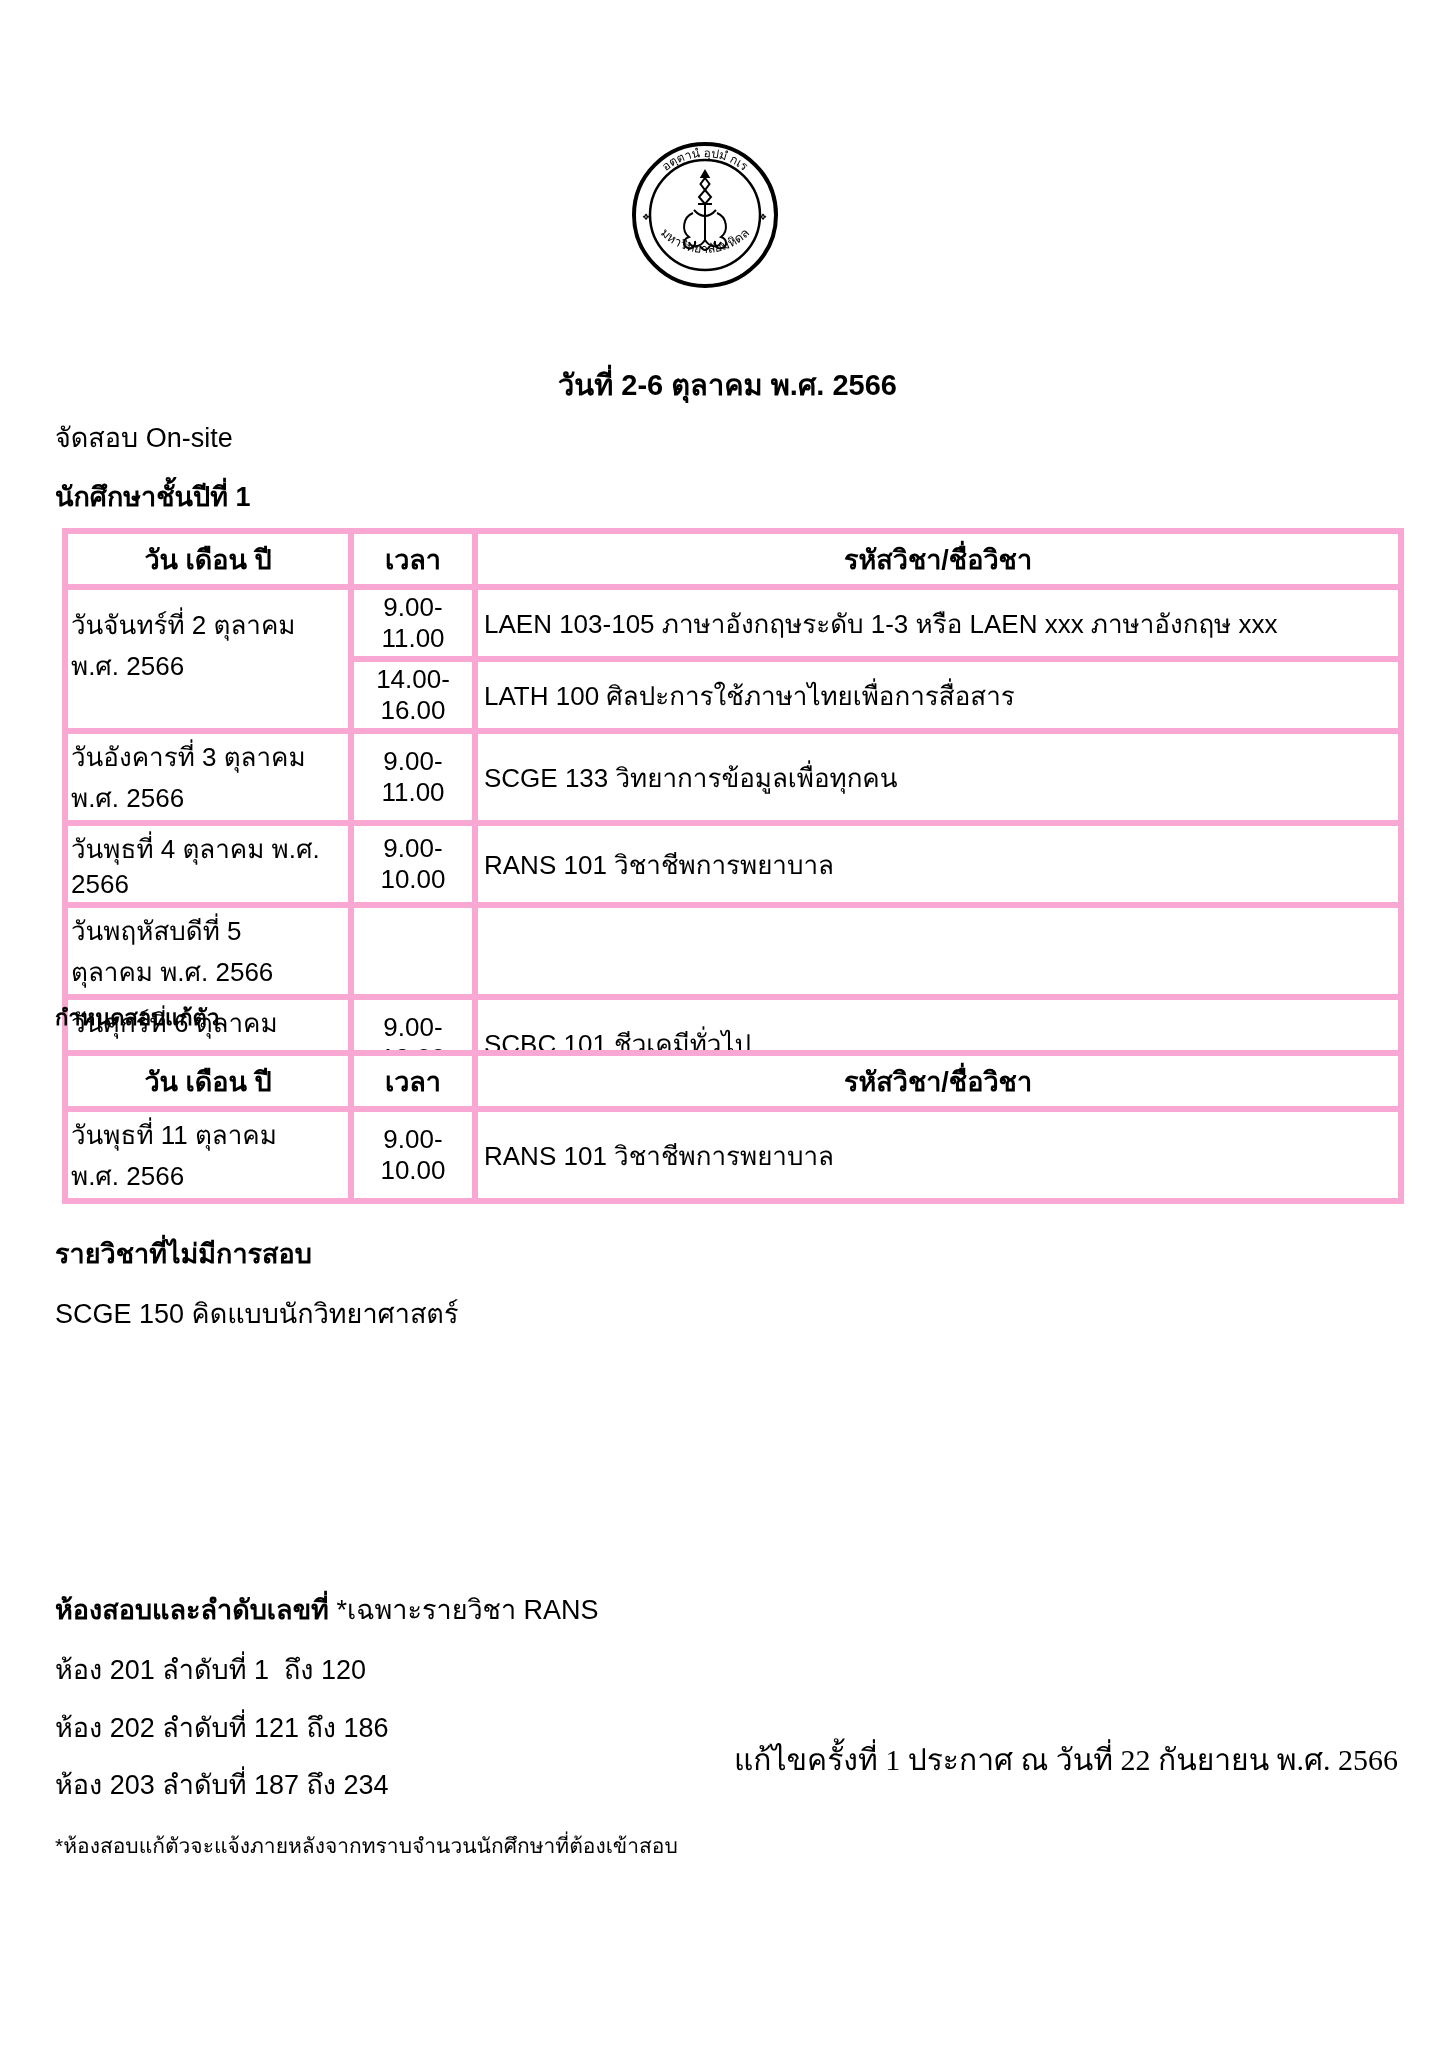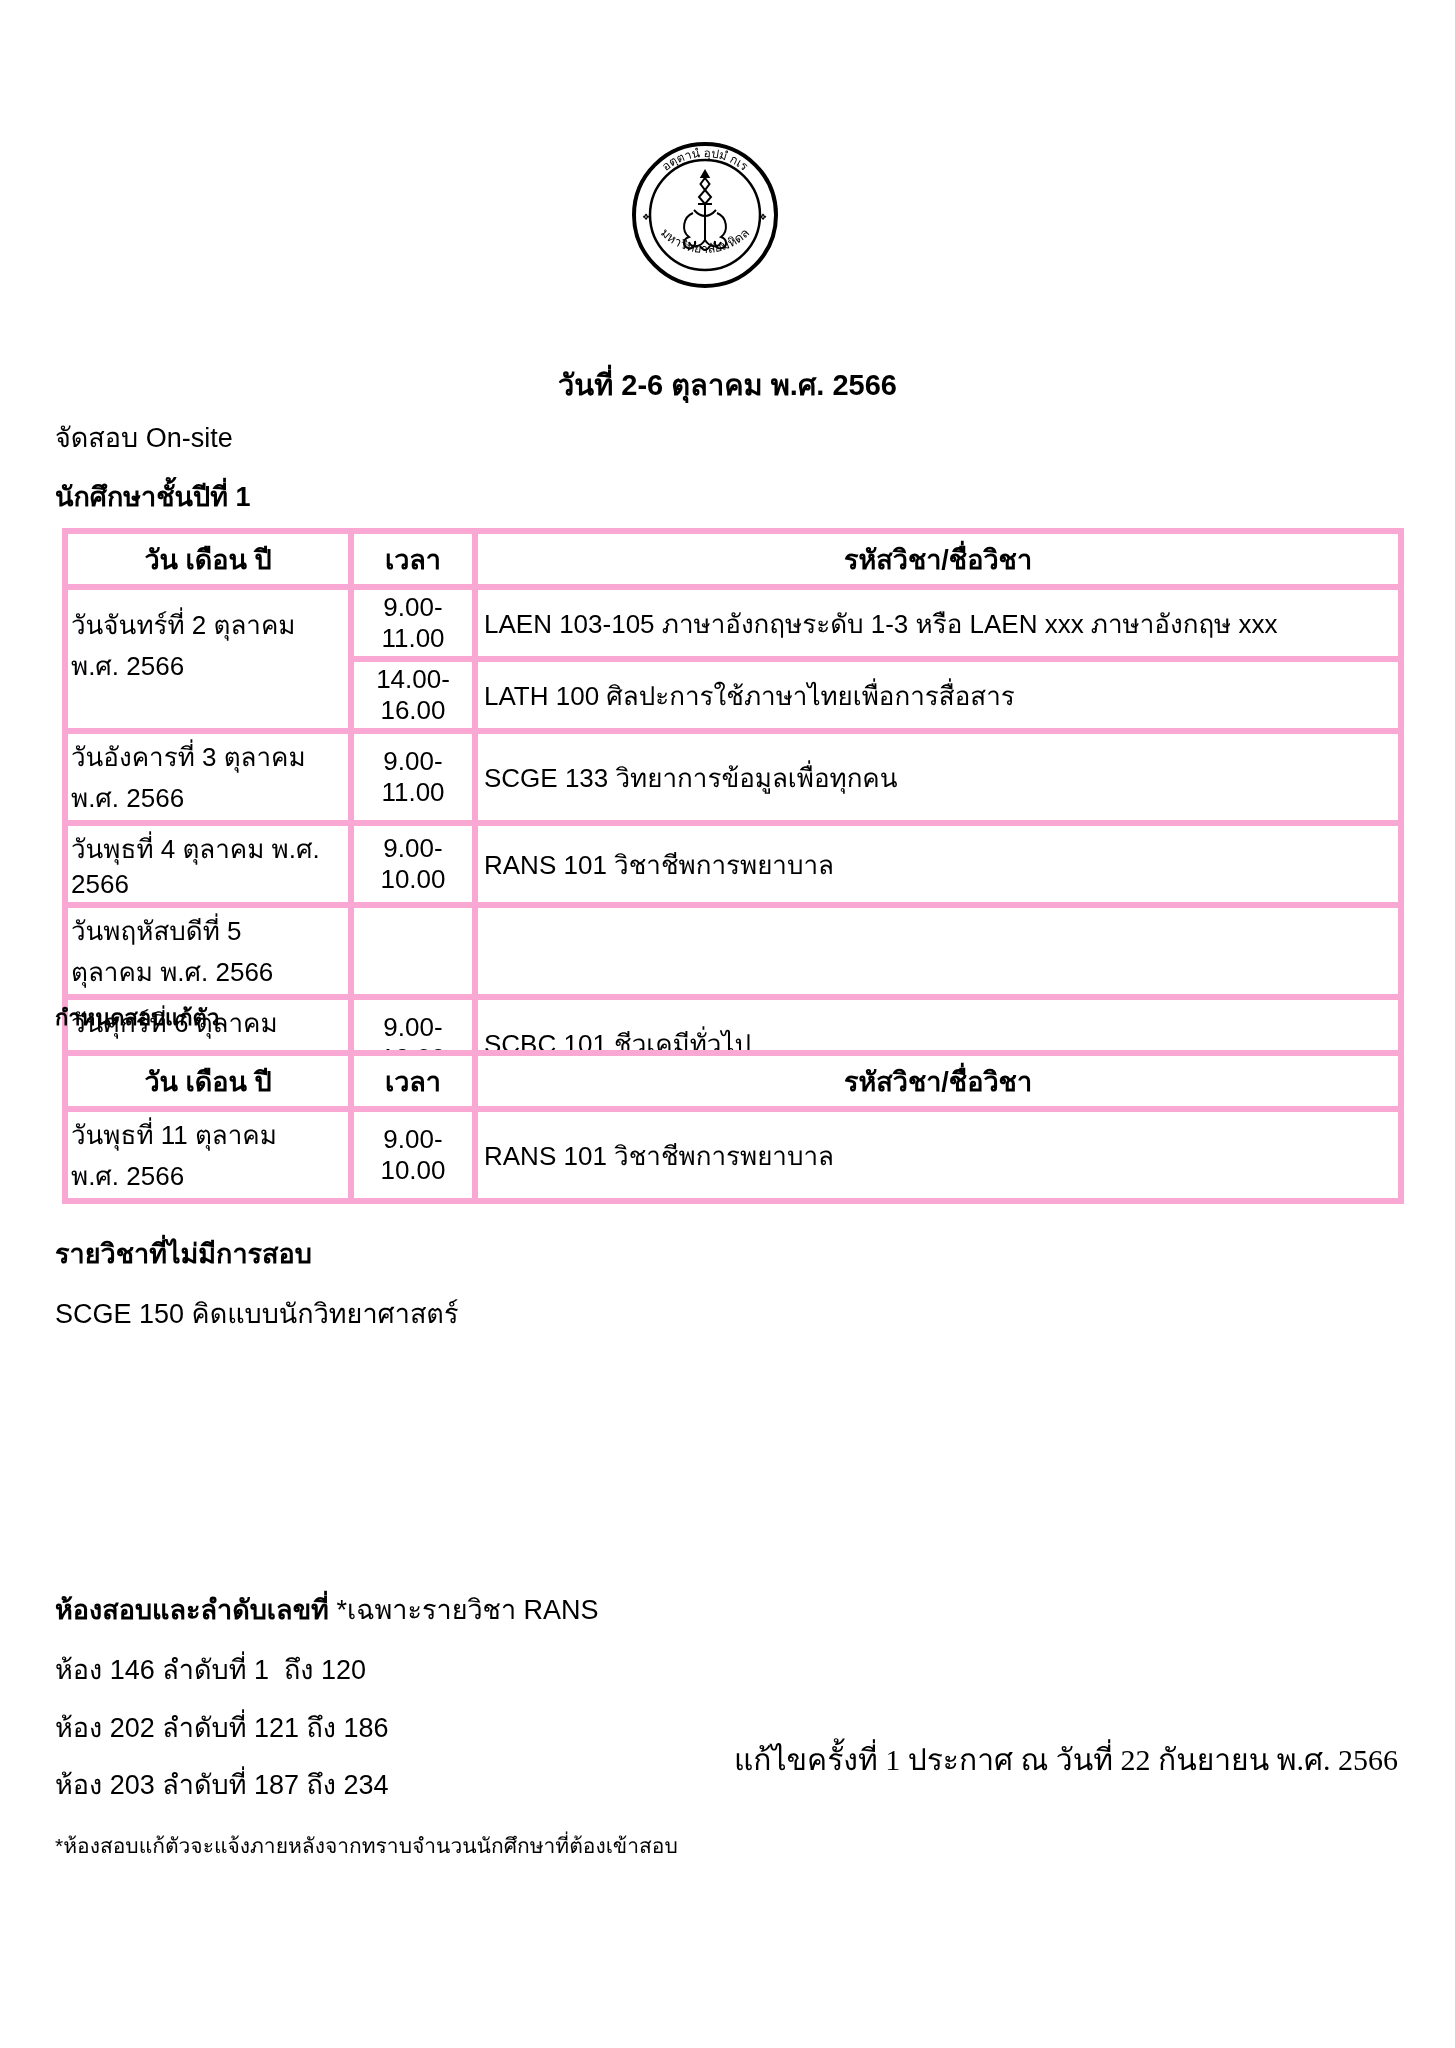--- a/index.html
+++ b/index.html
@@ -157,20 +157,20 @@
       <td class="c-time">9.00-10.00</td>
       <td class="c-course">RANS 101 วิชาชีพการพยาบาล</td>
     </tr>
   </tbody>
     </table>
 
   <div class="abs noexam-label">รายวิชาที่ไม่มีการสอบ</div>
   <div class="abs noexam-course">SCGE 150 คิดแบบนักวิทยาศาสตร์</div>
 
   <div class="abs rooms-title"><span class="bold">ห้องสอบและลำดับเลขที่</span><span> *เฉพาะรายวิชา RANS</span></div>
-  <div class="abs room-line room-1 pre">ห้อง 146 ลำดับที่ 1  ถึง 120</div>
+  <div class="abs room-line room-1 pre">ห้อง 201 ลำดับที่ 1  ถึง 120</div>
   <div class="abs room-line room-2 pre">ห้อง 202 ลำดับที่ 121 ถึง 186</div>
   <div class="abs room-line room-3 pre">ห้อง 203 ลำดับที่ 187 ถึง 234</div>
 
   <div class="abs footer-left">*ห้องสอบแก้ตัวจะแจ้งภายหลังจากทราบจำนวนนักศึกษาที่ต้องเข้าสอบ</div>
   <div class="abs footer-right">แก้ไขครั้งที่ 1 ประกาศ ณ วันที่ 22 กันยายน พ.ศ. 2566</div>
 
 </div>
 
 </body></html>

